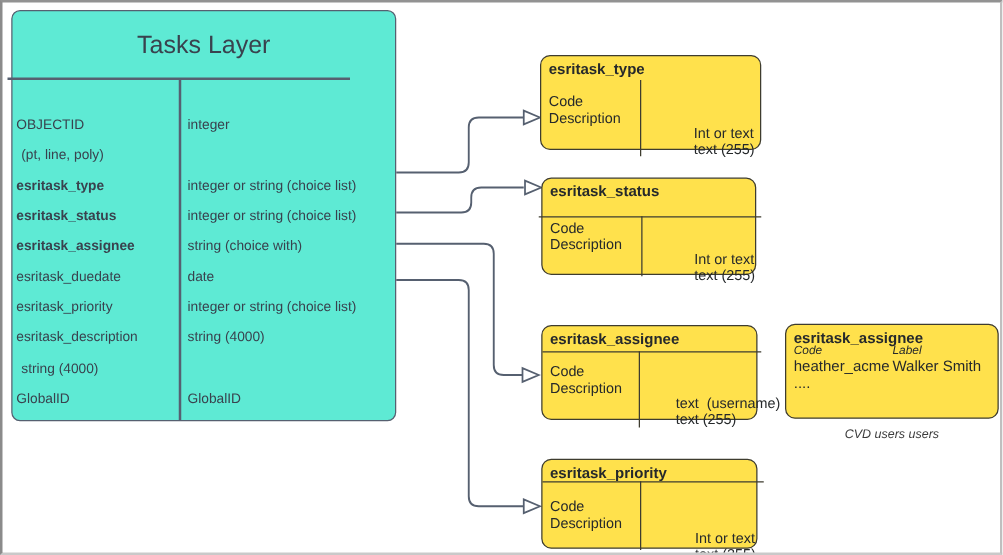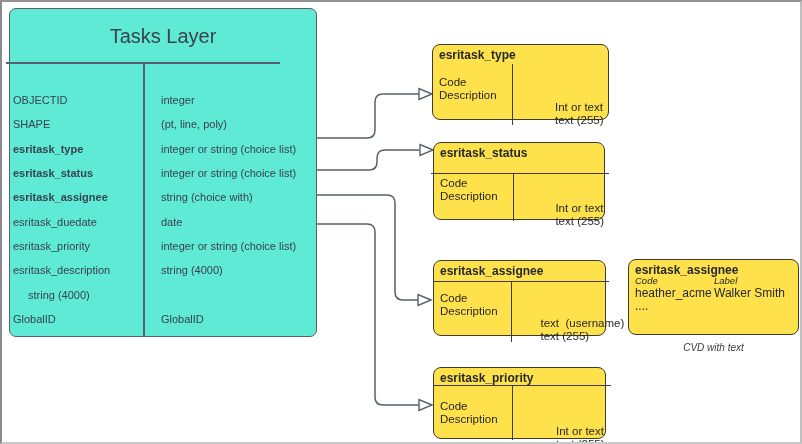--- a/index.html
+++ b/index.html
@@ -12,21 +12,21 @@
   .entity{position:absolute;left:7px;top:6px;width:308px;height:329px;box-sizing:border-box;
           border:1.5px solid #566070;border-radius:7px;background:#5eead4;color:#39424e;}
   .entity-title{position:absolute;left:0;top:0;width:100%;height:54px;display:flex;
                 align-items:center;justify-content:center;font-size:20px;color:#39424e;}
   .entity-hdiv{position:absolute;left:-4px;top:53px;width:274px;height:1.5px;background:#566070;}
   .entity-vdiv{position:absolute;left:133px;top:54px;bottom:0;width:1.5px;background:#566070;}
   .entity-rows{position:absolute;left:0;top:79px;right:0;}
   .trow{display:flex;height:24.3px;align-items:center;font-size:11px;}
   .cell-name{width:133px;padding-left:3px;box-sizing:border-box;white-space:nowrap;}
   .cell-name.bold{font-weight:700;}
-  .cell-type{padding-left:18px;white-space:nowrap;}
+  .cell-type{padding-left:7px;white-space:nowrap;}
 
   
   .domain{position:absolute;box-sizing:border-box;background:#FFE14C;border:1.5px solid #3e3c2f;
           border-radius:8px;color:#26292b;}
   .dtitle{position:absolute;left:6px;top:3px;font-size:12px;font-weight:700;white-space:nowrap;}
   .dhdiv{position:absolute;height:1.3px;background:#3e3c2f;}
   .dvdiv{position:absolute;width:1.3px;background:#3e3c2f;}
   .dbody{position:absolute;left:0;right:0;display:flex;font-size:11.5px;line-height:12.7px;}
   .dleft{width:79px;padding-left:6px;box-sizing:border-box;}
   .dright{padding-left:5px;white-space:pre;margin-left:38px;}
@@ -71,21 +71,20 @@
   <div class="entity">
     <div class="entity-title">Tasks Layer</div>
     <div class="entity-hdiv"></div>
     <div class="entity-vdiv"></div>
     <div class="entity-rows">
         <div class="trow">
           <div class="cell-name">OBJECTID</div>
           <div class="cell-type">integer</div>
         </div>
         <div class="trow">
-          <div class="cell-name">SHAPE</div>
           <div class="cell-type">(pt, line, poly)</div>
         </div>
         <div class="trow">
           <div class="cell-name bold">esritask_type</div>
           <div class="cell-type">integer or string (choice list)</div>
         </div>
         <div class="trow">
           <div class="cell-name bold">esritask_status</div>
           <div class="cell-type">integer or string (choice list)</div>
         </div>
@@ -200,15 +199,15 @@
           <div class="cvd-row">
             <div class="cvd-c1">heather_acme</div>
             <div class="cvd-c2">Walker Smith</div>
           </div>
         </div>
       <div class="cvd-row">
         <div class="cvd-c1">....</div>
       </div>
     </div>
   </div>
-  <div class="cvd-caption">CVD with text</div>
+  <div class="cvd-caption">CVD users users</div>
 
 </div>
 
 </body></html>

